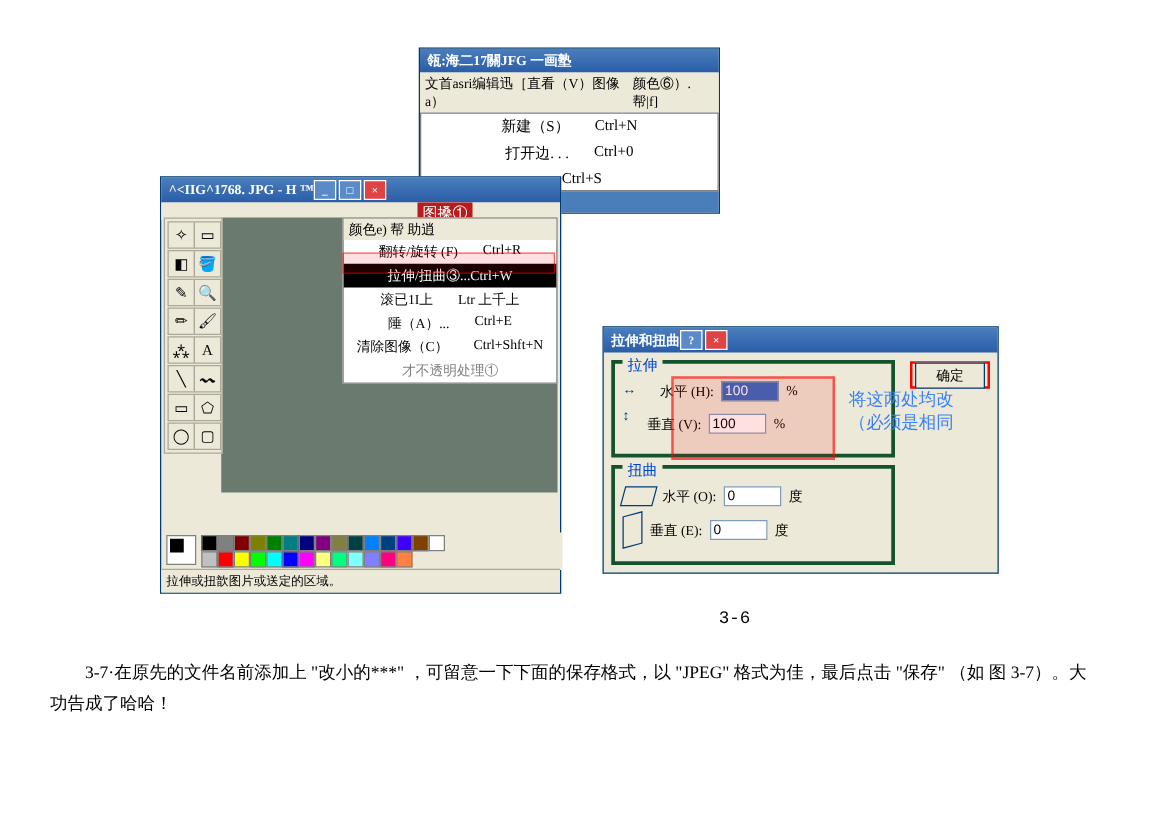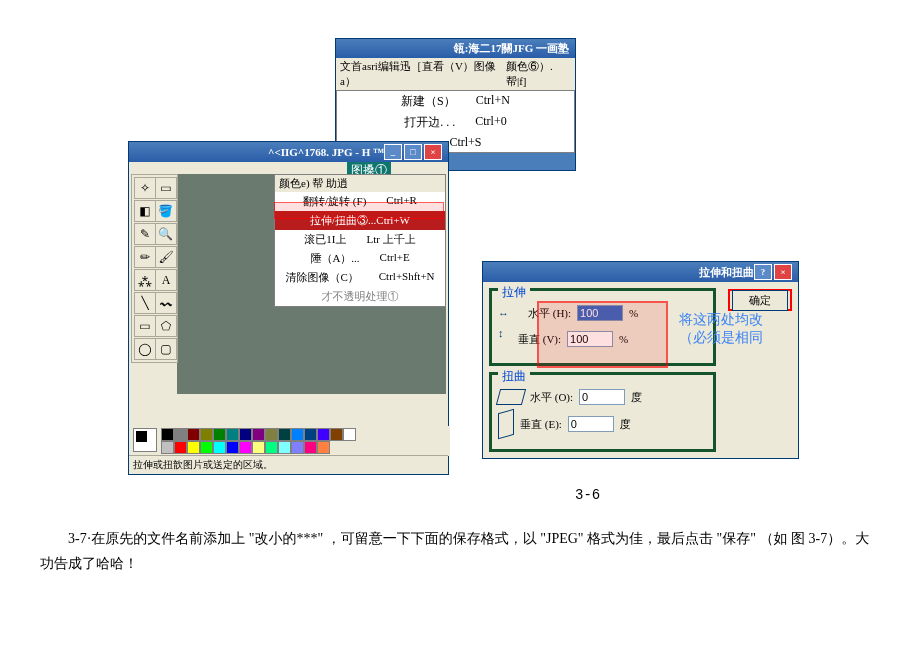--- a/index.html
+++ b/index.html
@@ -1,25 +1,25 @@
 <!DOCTYPE html>
 <html><head>
 <meta charset="utf-8">
 <style>
 body{margin:0;font-family:"SimSun",serif;font-size:12px;background:#fff;width:920px}
 .page{position:relative;width:920px;height:651px}
 .win{position:absolute;background:#ece9d8;border:1px solid #003c74}
-.tb{background:linear-gradient(#4a7ebb,#2a5da8);color:#fff;padding:2px 6px;font-weight:bold;display:flex;align-items:center;justify-content:flex-end;font-size:11px}
+.tb{background:linear-gradient(#4a7ebb,#2a5da8);color:#fff;padding:2px 6px;font-weight:bold;display:flex;align-items:center;justify-content:flex-start;font-size:11px}
 .tb-btns{display:flex;gap:2px}
 .tb-btn{width:16px;height:14px;border:1px solid #fff;background:#5a8ac8;display:flex;align-items:center;justify-content:center;font-size:9px;font-weight:bold}
 .close{background:#e04343}
 .menu-row{display:flex;justify-content:space-between;padding:1px 4px;font-size:11px}
 .drop{position:absolute;background:#fff;border:1px solid #808080;font-size:11px}
 .drop-item{display:flex;justify-content:center;padding:2px 6px;gap:20px}
-.drop-item.hl{background:#b91c1c;color:#fff}
+.drop-item.hl{background:#000000;color:#fff}
 .toolbox{position:absolute;background:#ece9d8;border:1px solid #aca899}
 .tool-grid{display:grid;grid-template-columns:20px 20px;gap:1px;padding:2px}
 .tool{width:20px;height:20px;border:1px solid #aca899;background:#ece9d8;display:flex;align-items:center;justify-content:center;font-size:12px}
 .palette{display:flex;flex-wrap:wrap;width:200px}
 .pc{width:11px;height:11px;border:1px solid #808080}
 .canvas{position:absolute;background:#6b7a6e}
 .status{background:#ece9d8;border-top:1px solid #aca899;padding:2px 4px;font-size:10px}
 .group{border:3px solid #14532d;margin:6px;padding:8px 6px 6px;position:relative}
 .group-t{position:absolute;top:-7px;left:6px;background:#ece9d8;padding:0 4px;color:#0046d5}
 .field{display:flex;align-items:center;gap:6px;margin:6px 0;font-size:11px}
@@ -68,21 +68,21 @@
 <div class="win" style="left:128px;top:141px;width:319px;height:332px">
   <div class="tb">
     <span>^&lt;IIG^1768. JPG - H ™</span>
     <div class="tb-btns">
       <div class="tb-btn">_</div>
       <div class="tb-btn">□</div>
       <div class="tb-btn close">×</div>
     </div>
   </div>
   <div style="height:14px;background:#ece9d8;position:relative">
-    <span style="position:absolute;right:57px;background:#0f766e;color:#fff;padding:0 4px">图搡①</span>
+    <span style="position:absolute;right:70px;background:#b91c1c;color:#fff;padding:0 4px">图搡①</span>
   </div>
   <div class="canvas" style="left:48px;top:32px;width:269px;height:220px"></div>
 
   <div class="toolbox" style="left:2px;top:32px">
     <div class="tool-grid">
       <div class="tool">✧</div>
           <div class="tool">▭</div>
       <div class="tool">◧</div>
           <div class="tool">🪣</div>
       <div class="tool">✎</div>

